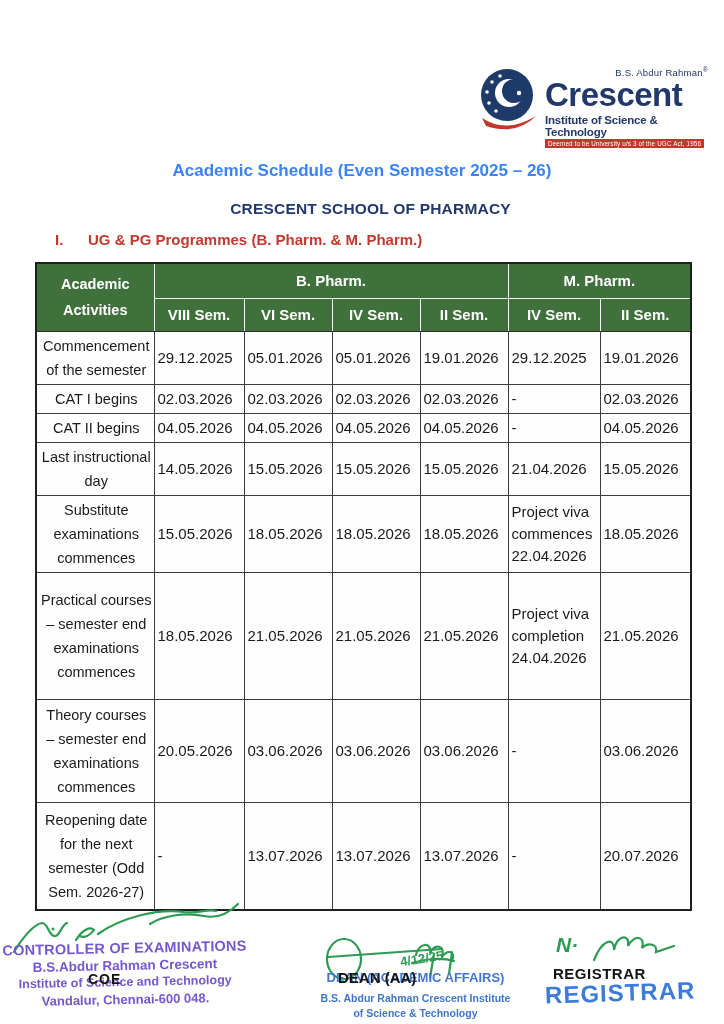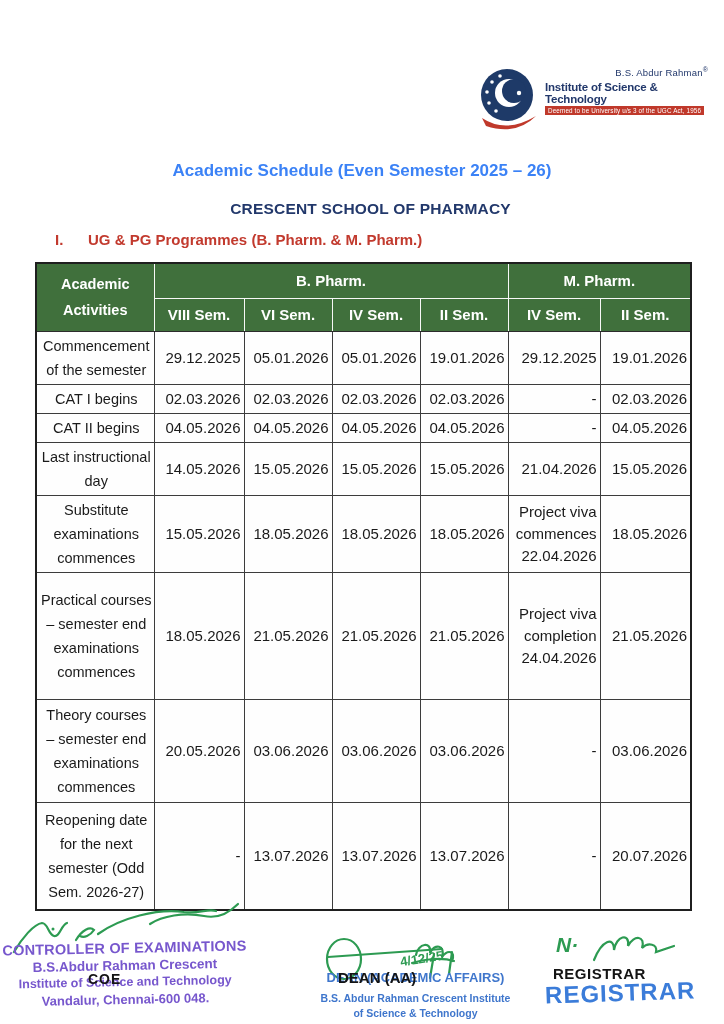--- a/index.html
+++ b/index.html
@@ -33,21 +33,21 @@
   .sched { position:absolute; left:35px; top:262px; width:655px;
            border-collapse:collapse; table-layout:fixed; border:2px solid #1f1f1f; }
   .sched th { background:#40703c; color:#ffffff; font-weight:bold; font-size:15px;
               border:1px solid #f7f7f7; }
   .sched tr.grp th { height:35px; }
   .sched tr.sub th { height:33px; border-bottom:1px solid #2c2c2c; }
   .sched th.corner { border-bottom:1px solid #2c2c2c; font-size:14.5px; line-height:26px; }
   .sched td { border:1px solid #3c3c3c; font-size:15px; vertical-align:middle;
               background:#fefefe; }
   .sched td.label { text-align:center; padding:2px 2px 2px 4px; line-height:24px; font-size:14.5px; }
-  .sched td.val { text-align:right; padding:2px 3px; line-height:22px; }
+  .sched td.val { text-align:left; padding:2px 3px; line-height:22px; }
 
   
   .sig-svg { position:absolute; }
   .stamp { position:absolute; text-align:center; font-weight:bold; }
   .stamp-coe { left:0px; top:940px; width:250px; color:#7757cd; transform:rotate(-1.2deg); }
   .stamp-coe .l1 { font-size:14.5px; letter-spacing:.2px; }
   .stamp-coe .l2 { font-size:13.5px; margin-top:2px; }
   .stamp-coe .l3 { font-size:12.5px; margin-top:2px; }
   .stamp-coe .l4 { font-size:13px;   margin-top:3px; }
   .stamp-dean { left:303px; top:970px; width:225px; color:#3f76cc; }
@@ -81,20 +81,21 @@
         <circle cx="9" cy="26" r="1.8" fill="#ffffff"></circle>
         <circle cx="11" cy="37" r="1.8" fill="#ffffff"></circle>
         <circle cx="18" cy="45" r="1.8" fill="#ffffff"></circle>
         <circle cx="22" cy="10" r="1.8" fill="#ffffff"></circle>
         <circle cx="41" cy="27" r="2.2" fill="#ffffff"></circle>
         <path d="M4,52 Q28,68 58,50 Q38,70 8,60 Z" fill="#c0392b"></path>
       </svg>
     </div>
     <div class="logo-text">
       <div class="brand-small"><span>B.S. Abdur Rahman</span><sup>®</sup></div>
+      <div class="brand">Crescent</div>
       <div class="brand-sub">Institute of Science &amp; Technology</div>
       <div class="brand-tagline">Deemed to be University u/s 3 of the UGC Act, 1956</div>
     </div>
   </div>
 
   <div class="doc-title">Academic Schedule (Even Semester 2025 – 26)</div>
   <div class="school-title">CRESCENT SCHOOL OF PHARMACY</div>
   <div class="section-line">
     <span class="num">I.</span><span>UG &amp; PG Programmes (B. Pharm. &amp; M. Pharm.)</span>
   </div>

